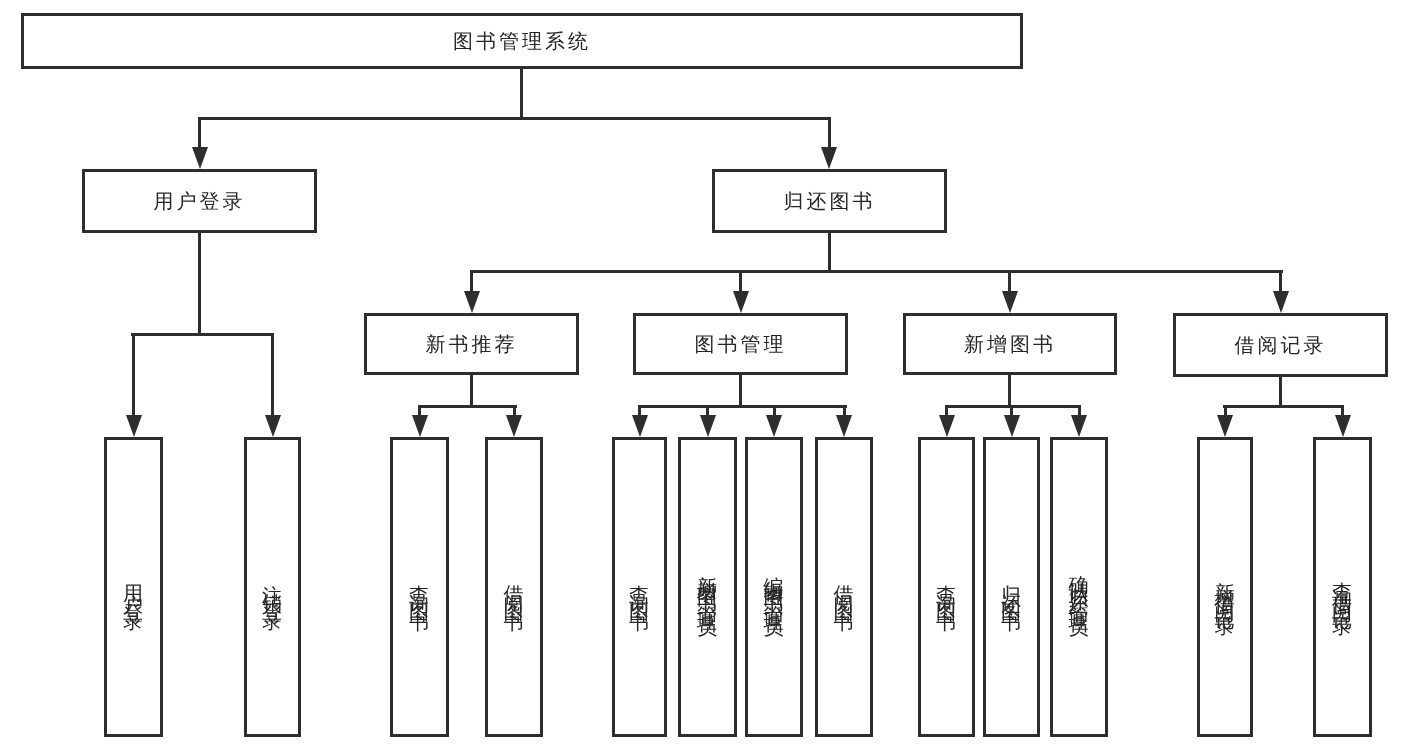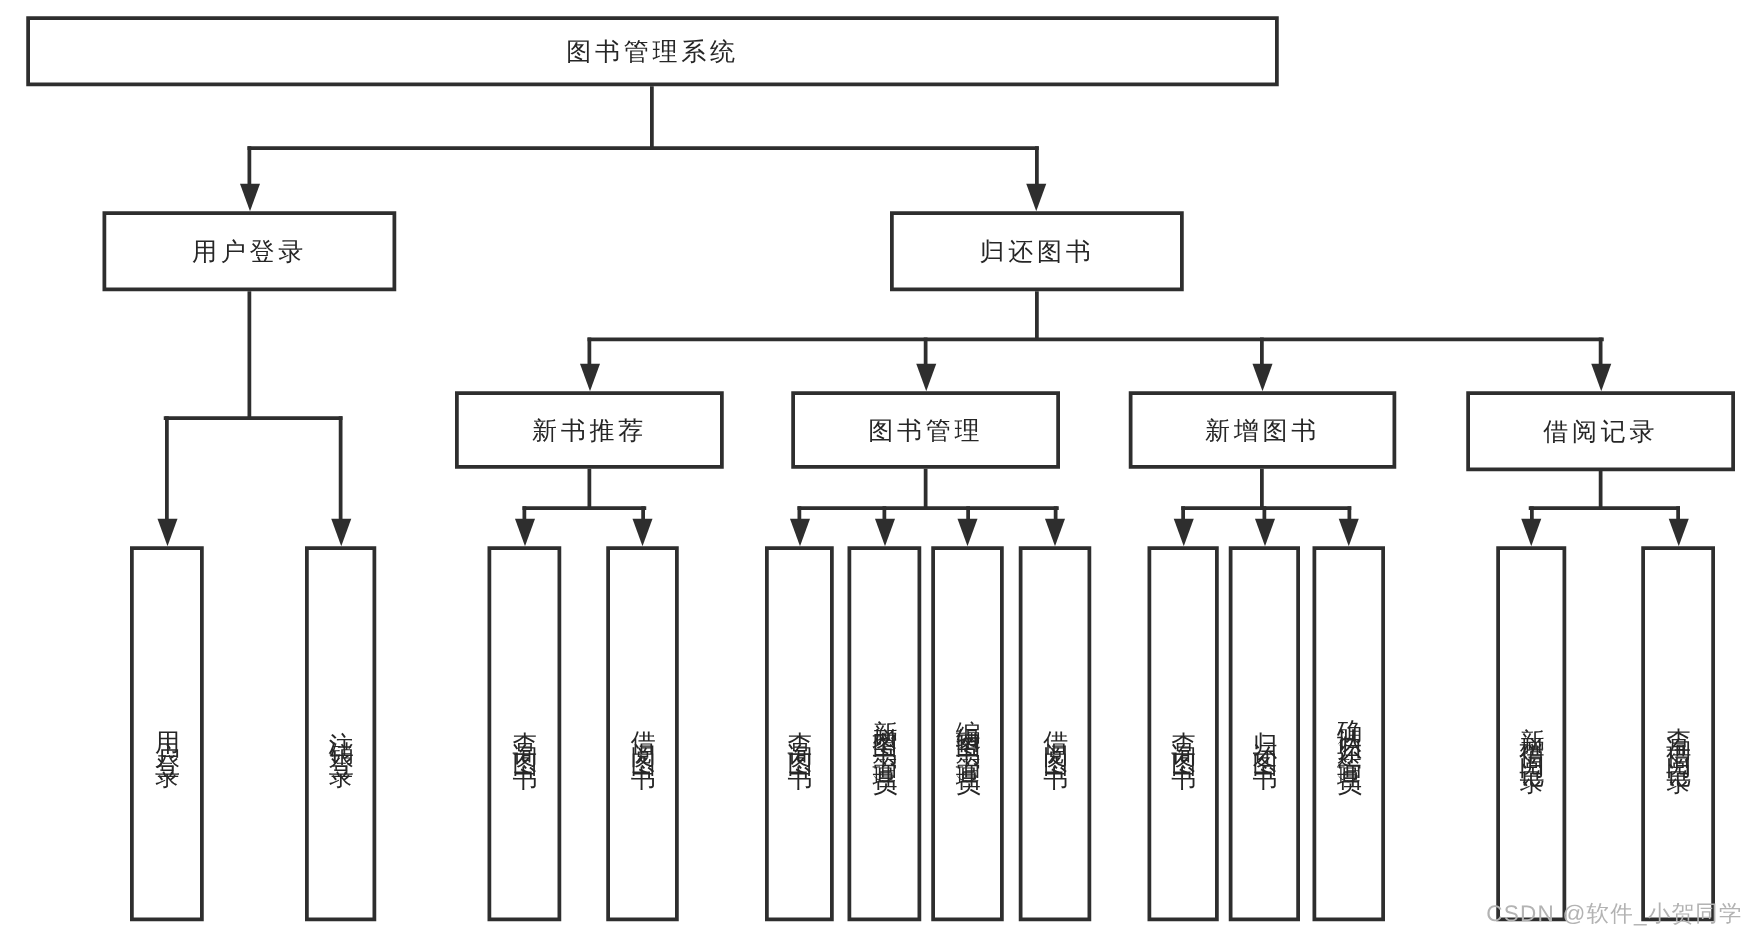--- a/index.html
+++ b/index.html
@@ -115,15 +115,14 @@
   <div class="vbox" style="left:745px;top:437px;width:58px;height:300px;letter-spacing:6px;">编辑图书（管理员）</div>
   <div class="vbox" style="left:815px;top:437px;width:58px;height:300px;">借阅图书</div>
 
   <div class="vbox" style="left:918px;top:437px;width:57px;height:300px;">查询图书</div>
   <div class="vbox" style="left:983px;top:437px;width:57px;height:300px;">归还图书</div>
   <div class="vbox" style="left:1050px;top:437px;width:58px;height:300px;letter-spacing:6px;">确认归还（管理员）</div>
 
   <div class="vbox" style="left:1197px;top:437px;width:56px;height:300px;letter-spacing:7px;">新增借阅记录</div>
   <div class="vbox" style="left:1313px;top:437px;width:59px;height:300px;letter-spacing:7px;">查询借阅记录</div>
 
-  <div class="watermark">CSDN @软件_小贺同学</div>
 
 </div>
 
 </body></html>

